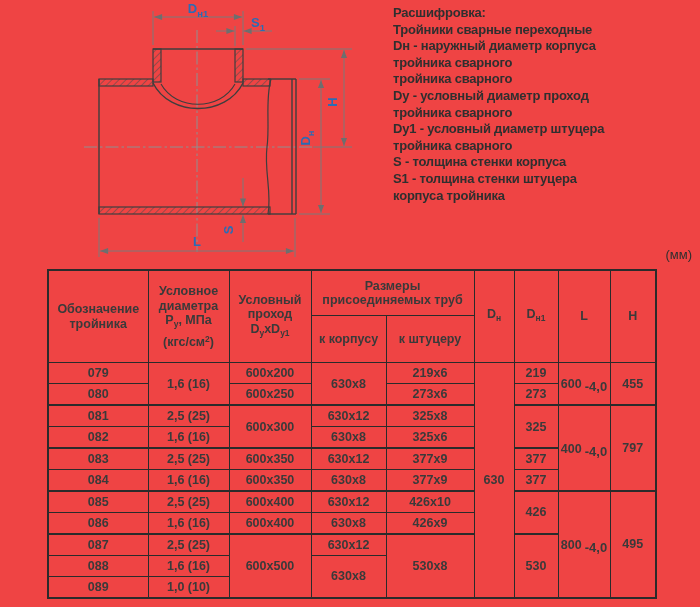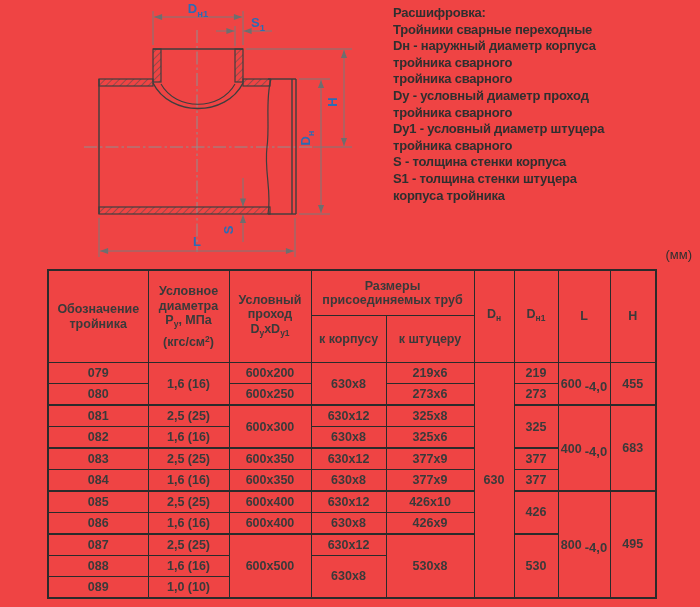--- a/index.html
+++ b/index.html
@@ -188,21 +188,21 @@
           <td><span>273</span></td>
         </tr>
         <tr class="thick-top">
           <td><span>081</span></td>
           <td><span>2,5 (25)</span></td>
           <td rowspan="2"><span>600x300</span></td>
           <td><span>630x12</span></td>
           <td><span>325x8</span></td>
           <td rowspan="2"><span>325</span></td>
           <td rowspan="4"><span>400</span><sub class="tol">-4,0</sub></td>
-          <td rowspan="4"><span>683</span></td>
+          <td rowspan="4"><span>797</span></td>
         </tr>
         <tr>
           <td><span>082</span></td>
           <td><span>1,6 (16)</span></td>
           <td><span>630x8</span></td>
           <td><span>325x6</span></td>
         </tr>
         <tr class="thick-top">
           <td><span>083</span></td>
           <td><span>2,5 (25)</span></td>

